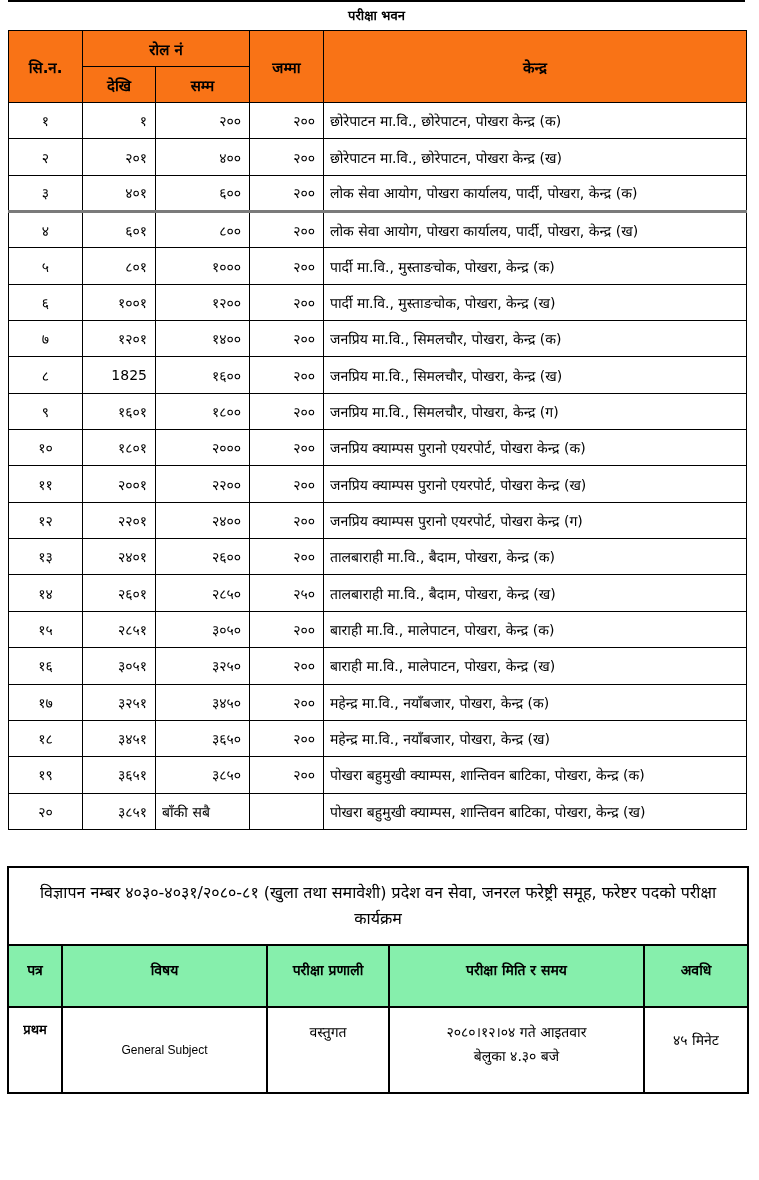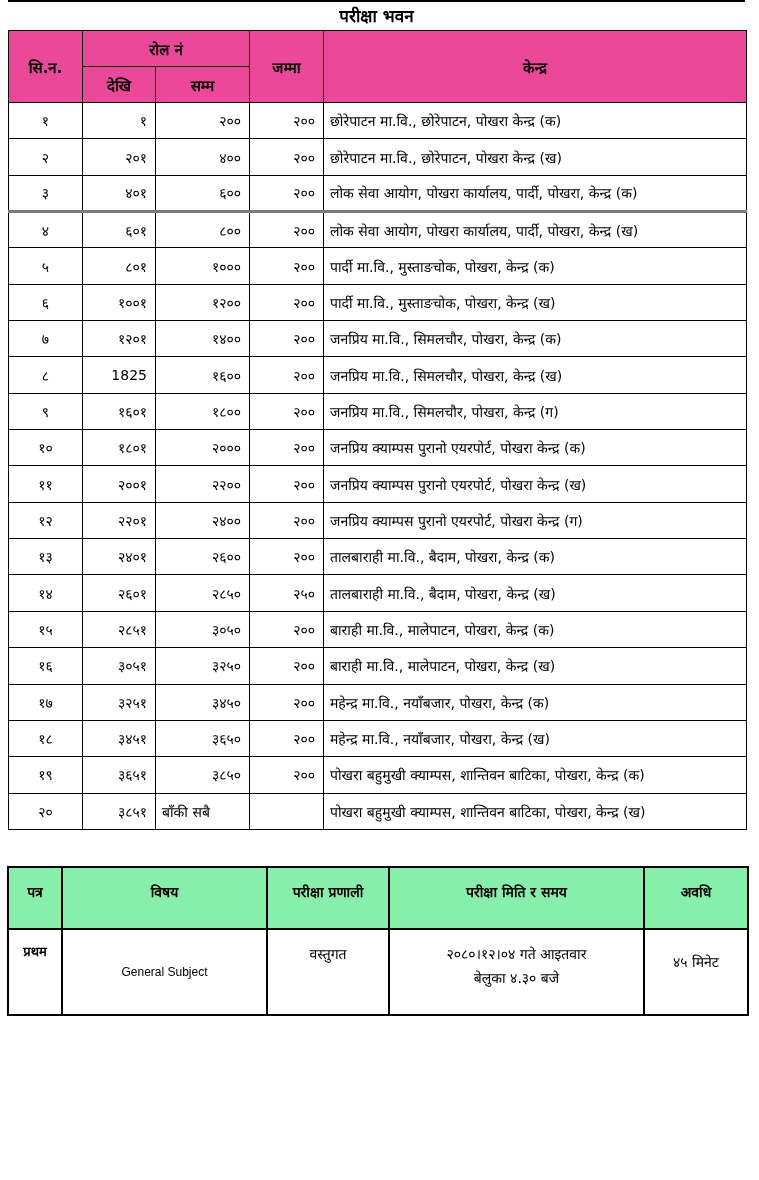--- a/index.html
+++ b/index.html
@@ -6,32 +6,32 @@
   body {
     width: 759px; height: 1180px; position: relative; overflow: hidden;
     font-family: "DejaVu Sans", "Liberation Sans", sans-serif;
     color: #000;
   }
   .top-rule {
     position: absolute; left: 8px; top: 0; width: 737px; height: 2px; background: #000;
   }
   .page-title {
     position: absolute; left: 8px; top: 3px; width: 737px; height: 26px;
-    text-align: center; font-weight: bold; font-size: 17px; line-height: 26px;
+    text-align: center; font-weight: bold; font-size: 13px; line-height: 26px;
   }
   table { border-collapse: collapse; table-layout: fixed; }
   #centers {
     position: absolute; left: 8px; top: 30px; width: 738px;
   }
   #centers th, #centers td {
     border: 1px solid #000; padding: 0 6px; box-sizing: border-box;
     font-size: 14px; white-space: nowrap; overflow: hidden;
   }
   #centers th {
-    background: #ec4899; font-weight: bold; font-size: 15px; text-align: center;
+    background: #f97316; font-weight: bold; font-size: 15px; text-align: center;
   }
   #centers thead tr.h1 th { height: 36px; }
   #centers thead tr.h2 th { height: 36px; }
   #centers tbody td { height: 36.35px; }
   #centers td.c-sn { text-align: center; }
   #centers td.c-num { text-align: right; padding-right: 8px; }
   #centers td.c-text { text-align: left; padding-left: 6px; }
   #centers tbody tr.sep-after td { border-bottom: 3px solid #7a7a7a; }
 
   #schedule {
@@ -231,20 +231,23 @@
 <table id="schedule">
   <colgroup>
     <col style="width:54px">
     <col style="width:205px">
     <col style="width:122px">
     <col style="width:255px">
     <col style="width:104px">
   </colgroup>
   <tbody>
     <tr>
+      <td colspan="5" class="title-cell">विज्ञापन नम्बर ४०३०-४०३१/२०८०-८१ (खुला तथा समावेशी) प्रदेश वन सेवा, जनरल फरेष्ट्री समूह, फरेष्टर पदको परीक्षा कार्यक्रम</td>
+    </tr>
+    <tr>
       <th>पत्र</th>
       <th>विषय</th>
       <th>परीक्षा प्रणाली</th>
       <th>परीक्षा मिति र समय</th>
       <th>अवधि</th>
     </tr>
   </tbody>
   <tbody class="rows" id="schedule-body">
       <tr>
         <td class="paper">प्रथम</td>

